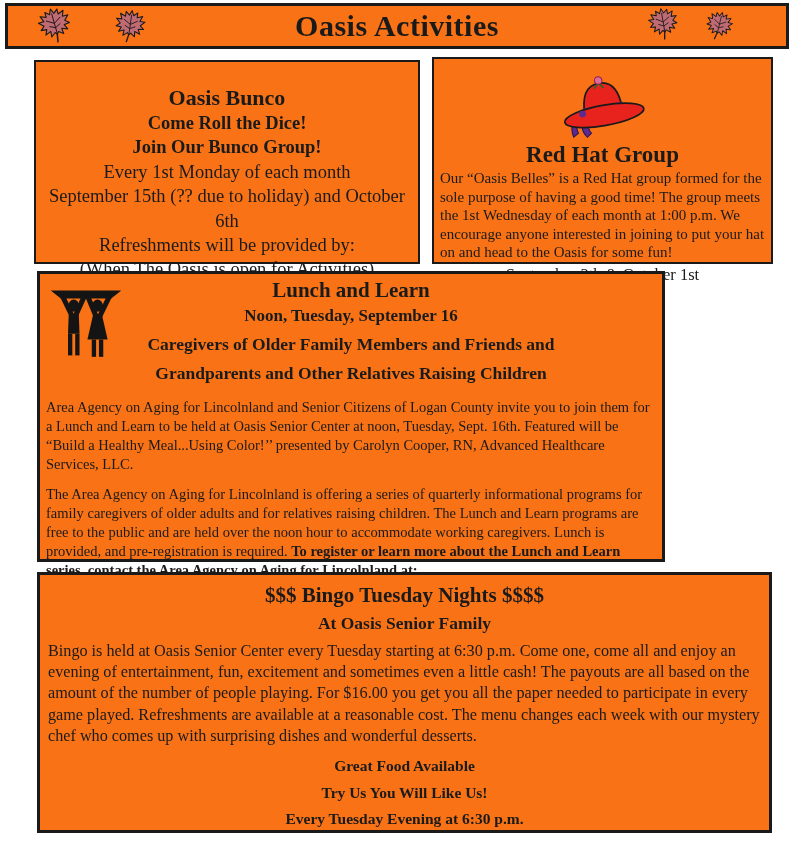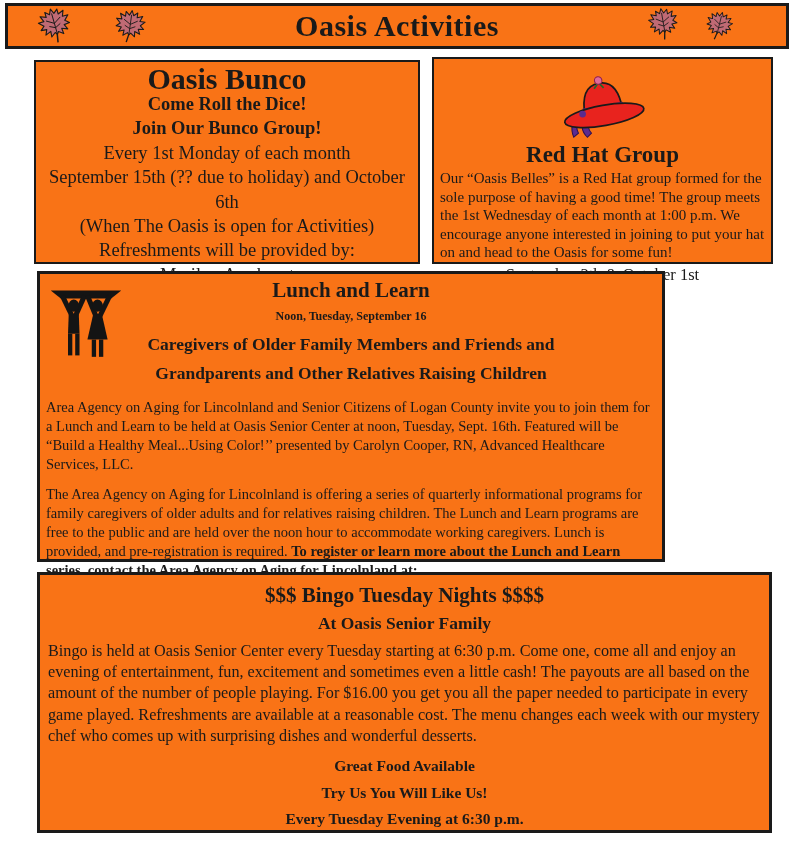--- a/index.html
+++ b/index.html
@@ -29,21 +29,21 @@
   .leaf1 { left:30px;  top:1px;  width:34px; height:37px; transform:rotate(-16deg); }
   .leaf2 { left:106px; top:2px;  width:32px; height:37px; transform:rotate(8deg); }
   .leaf3 { left:640px; top:1px;  width:31px; height:34px; transform:rotate(-10deg); }
   .leaf4 { left:697px; top:4px;  width:28px; height:32px; transform:rotate(14deg); }
 
   
   .bunco {
     left:34px; top:60px; width:386px; height:204px;
     text-align:center; padding-top:4px;
   }
-  .bunco-title { font-size:30px; font-weight:bold; line-height:26px; }
+  .bunco-title { font-size:22px; font-weight:bold; line-height:26px;margin-top:19px; }
   .bunco-line  { font-size:18.5px; line-height:24.4px; }
   .bold { font-weight:bold; }
 
   
   .redhat {
     left:432px; top:57px; width:341px; height:207px;
     text-align:center; padding:13px 6px;
   }
   .hat-wrap { height:70px; padding-top:2px; }
   .redhat-title { font-size:23px; font-weight:bold; line-height:26px; }
@@ -52,21 +52,21 @@
   }
   .redhat-dates { font-size:16.5px; line-height:20px; margin-top:3px; }
 
   
   .lunch {
     left:37px; top:271px; width:628px; height:291px;
     border-width:3px; padding:4px 6px 0;
   }
   .caregivers { position:absolute; left:10px; top:8px; width:72px; height:82px; }
   .lunch-title { font-size:21px; font-weight:bold; text-align:center; line-height:24px; }
-  .lunch-when  { font-size:12px; font-weight:bold; text-align:center; line-height:28px; }
+  .lunch-when  { font-size:17px; font-weight:bold; text-align:center; line-height:28px; }
   .lunch-aud   { font-size:17.5px; font-weight:bold; text-align:center; line-height:28.5px; }
   .lunch-para  { font-size:14.5px; line-height:19px; margin-top:11px; text-align:left; }
   .lunch-phone { font-size:15.5px; font-weight:bold; text-align:center; margin-top:5px; }
 
   
   .bingo {
     left:37px; top:572px; width:735px; height:261px;
     border-width:3px; padding:8px 8px 0;
   }
   .bingo-title    { font-size:21px; font-weight:bold; text-align:center; line-height:25px; }
@@ -103,22 +103,22 @@
       <use href="#leafSym"></use>
     </svg>
 </header>
 
 <section class="box bunco">
   <div class="bunco-title">Oasis Bunco</div>
   <div class="bunco-line bold">Come Roll the Dice!</div>
   <div class="bunco-line bold">Join Our Bunco Group!</div>
   <div class="bunco-line">Every 1st Monday of each month</div>
   <div class="bunco-line">September 15th (?? due to holiday) and October 6th</div>
+  <div class="bunco-line">Refreshments will be provided by:</div>
   <div class="bunco-line">(When The Oasis is open for Activities)</div>
-  <div class="bunco-line">Refreshments will be provided by:</div>
   <div class="bunco-line">Marilyn Armburst</div>
 </section>
 
 <section class="box redhat">
   <div class="hat-wrap">
     <svg width="118" height="68" viewBox="0 0 140 100">
       <g fill="#5b2b8f">
         <path d="M36 58 C25 68 21 79 27 93 L34 87 C29 78 33 69 43 62 Z" stroke="#2d1050" stroke-width="1.5"></path>
         <path d="M44 62 C37 73 38 84 47 93 L53 87 C46 79 48 71 55 65 Z" stroke="#2d1050" stroke-width="1.5"></path>
       </g>

